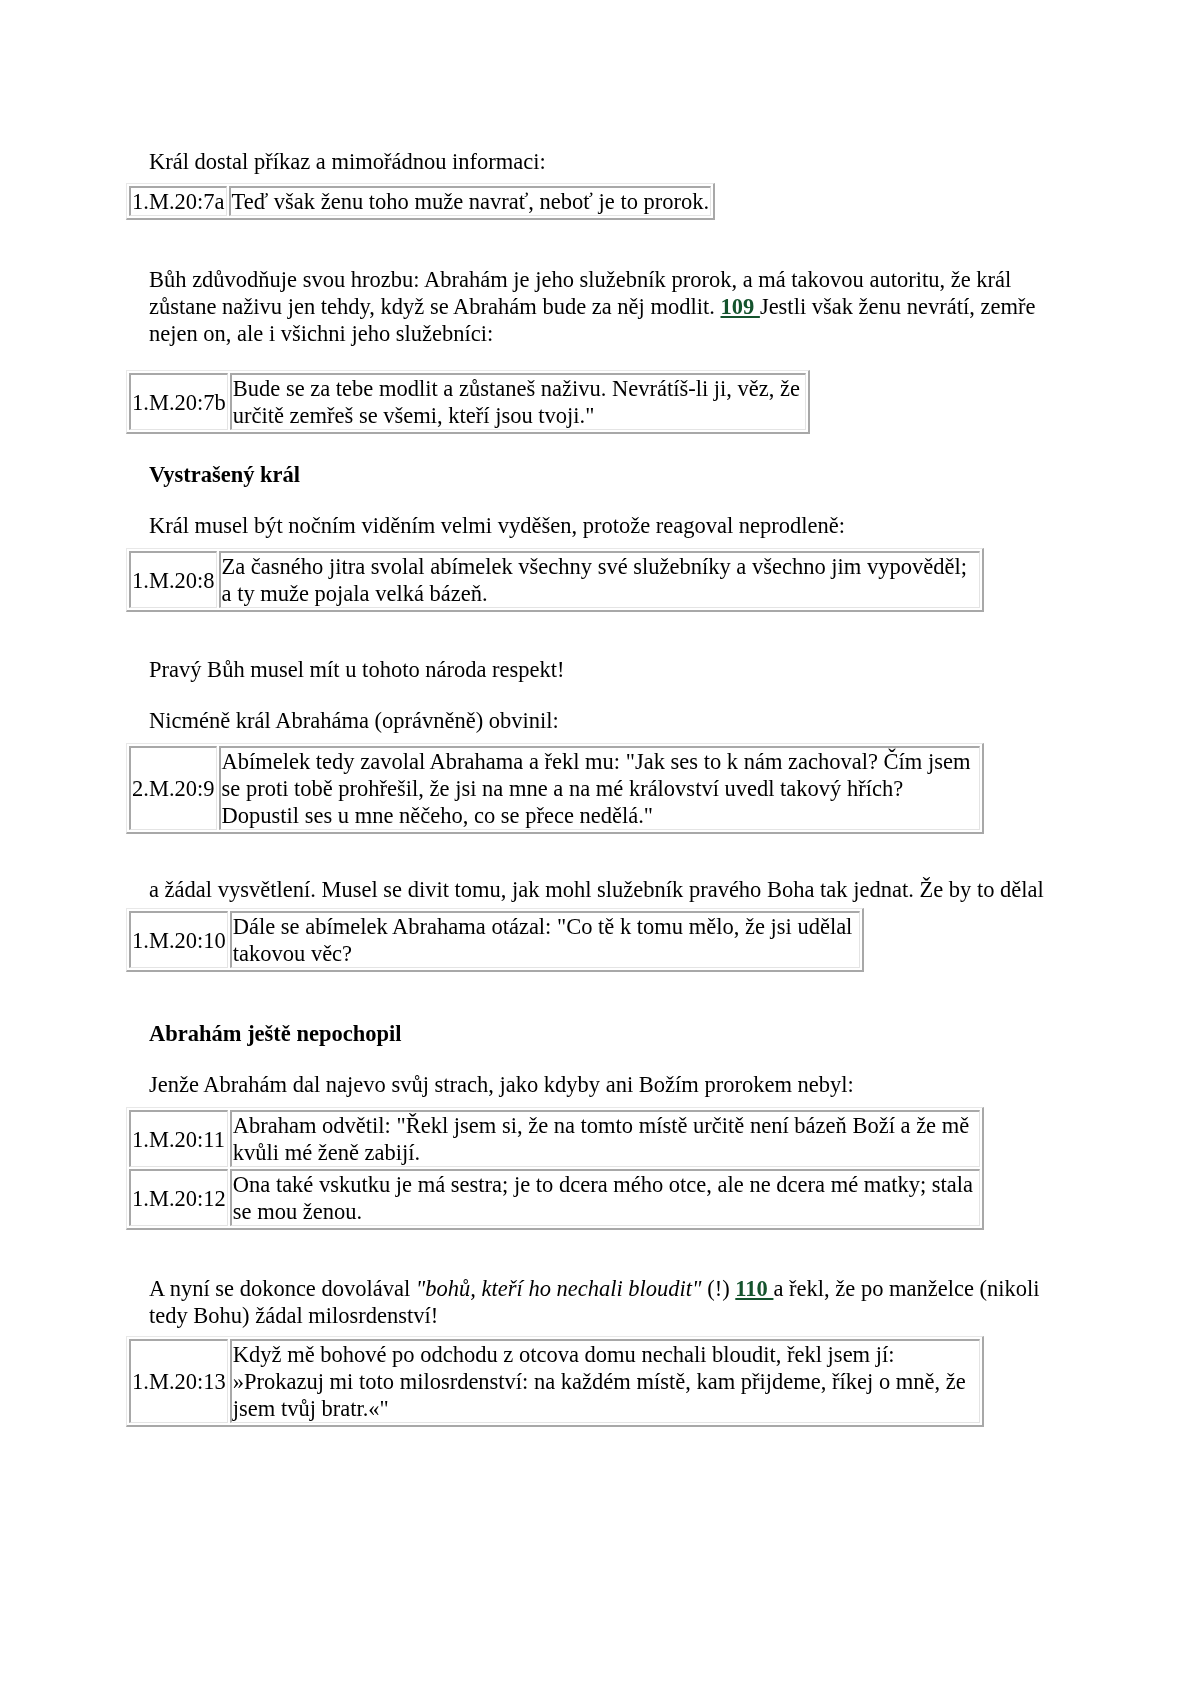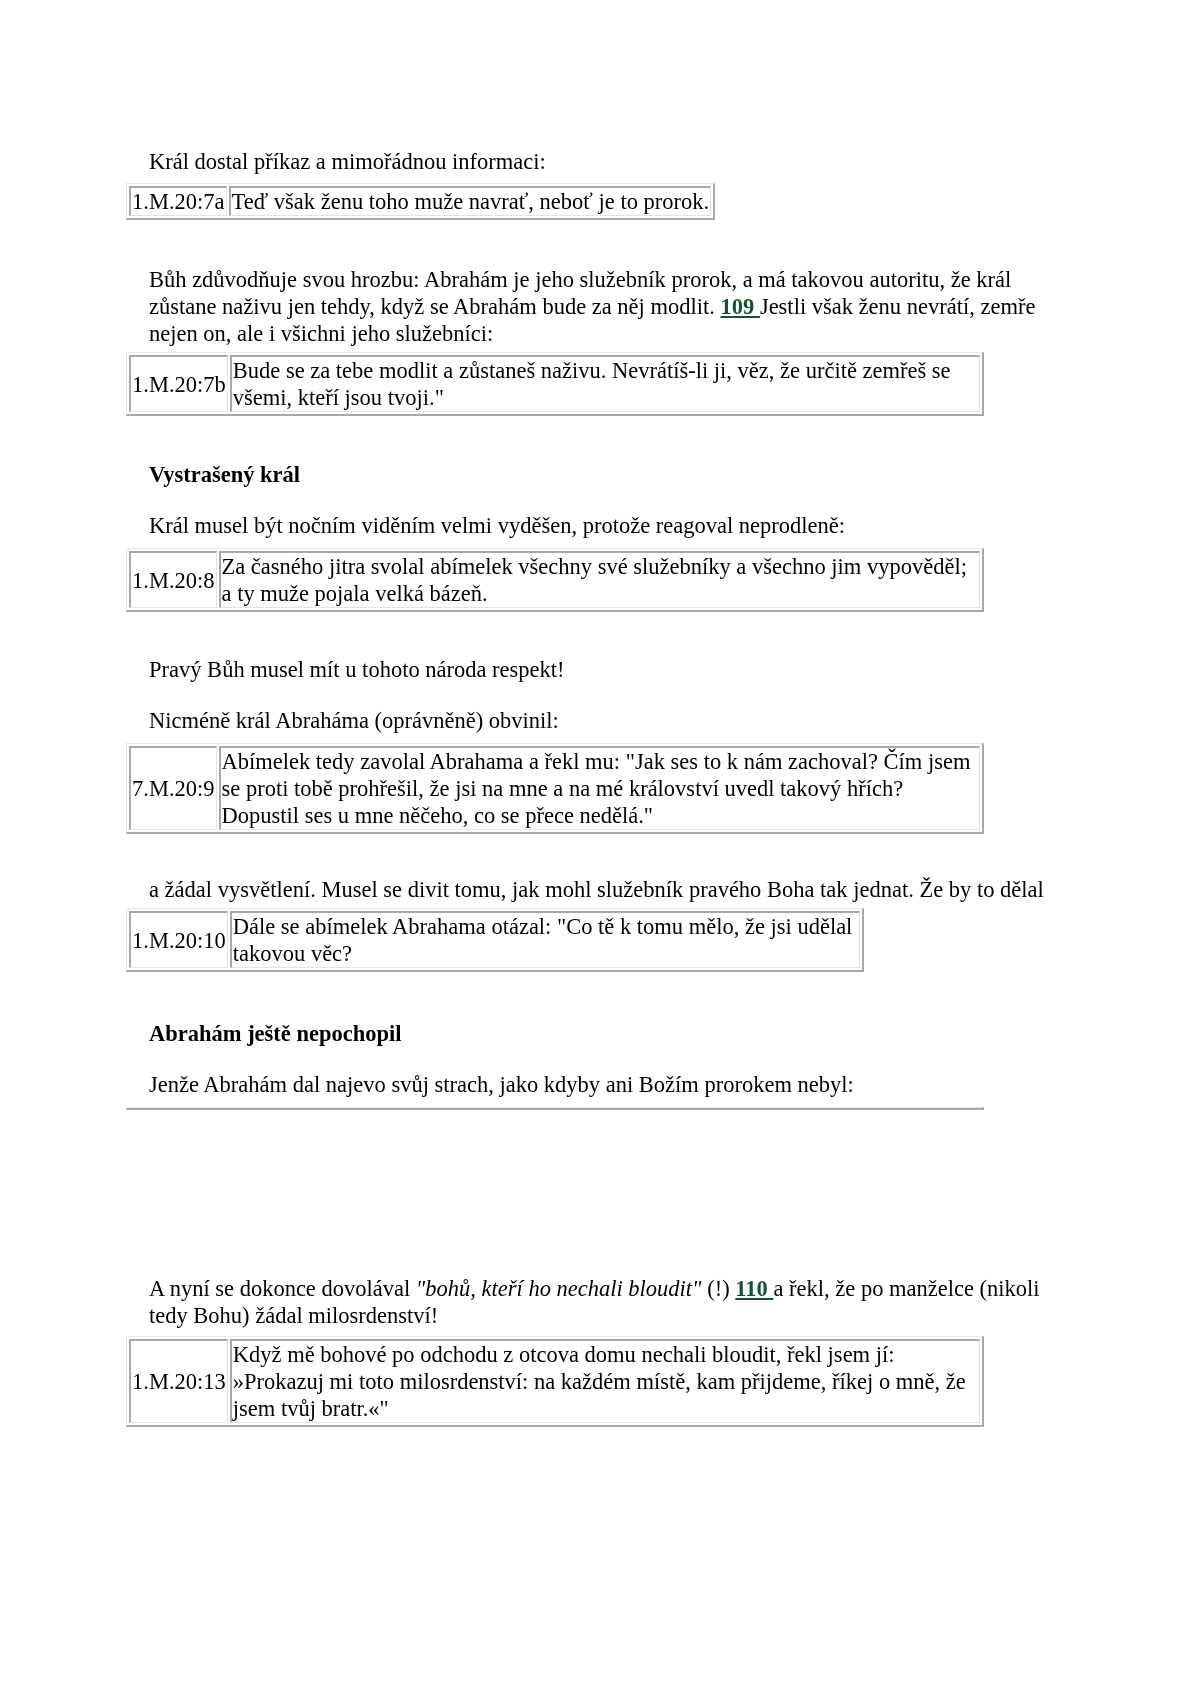--- a/index.html
+++ b/index.html
@@ -39,21 +39,21 @@
     <tbody>
         <tr>
       <td class="ref">1.M.20:7a</td>
       <td class="txt">Teď však ženu toho muže navrať, neboť je to prorok.</td>
     </tr>
   </tbody>
     </table>
 
   <p class="p" style="top:250px"><span>Bůh zdůvodňuje svou hrozbu: Abrahám je jeho služebník prorok, a má takovou autoritu, že král zůstane naživu jen tehdy, když se Abrahám bude za něj modlit. </span><a class="fn" href="#">109 </a><span>Jestli však ženu nevrátí, zemře nejen on, ale i všichni jeho služebníci:</span></p>
 
-  <table class="verse" style="top:352px; width:858px">
+  <table class="verse" style="top:370px; width:684px">
     <tbody>
         <tr>
       <td class="ref" style="width:92px">1.M.20:7b</td>
       <td class="txt">Bude se za tebe modlit a zůstaneš naživu. Nevrátíš-li ji, věz, že určitě zemřeš se všemi, kteří jsou tvoji."</td>
     </tr>
   </tbody>
     </table>
 
   <p class="p h" style="top:445px">Vystrašený král</p>
 
@@ -68,21 +68,21 @@
   </tbody>
     </table>
 
   <p class="p" style="top:640px">Pravý Bůh musel mít u tohoto národa respekt!</p>
 
   <p class="p" style="top:691px">Nicméně král Abraháma (oprávněně) obvinil:</p>
 
   <table class="verse" style="top:743px; width:858px">
     <tbody>
         <tr>
-      <td class="ref" style="width:80px">7.M.20:9</td>
+      <td class="ref" style="width:80px">2.M.20:9</td>
       <td class="txt">Abímelek tedy zavolal Abrahama a řekl mu: "Jak ses to k nám zachoval? Čím jsem se proti tobě prohřešil, že jsi na mne a na mé království uvedl takový hřích? Dopustil ses u mne něčeho, co se přece nedělá."</td>
     </tr>
   </tbody>
     </table>
 
   <p class="p" style="top:860px">a žádal vysvětlení. Musel se divit tomu, jak mohl služebník pravého Boha tak jednat. Že by to dělal na Boží příkaz?</p>
 
   <table class="verse" style="top:908px; width:738px">
     <tbody>
         <tr>
@@ -91,20 +91,28 @@
     </tr>
   </tbody>
     </table>
 
   <p class="p h" style="top:1004px">Abrahám ještě nepochopil</p>
 
   <p class="p" style="top:1055px">Jenže Abrahám dal najevo svůj strach, jako kdyby ani Božím prorokem nebyl:</p>
 
   <table class="verse" style="top:1107px; width:858px">
     <tbody>
+        <tr>
+      <td class="ref" style="width:92px">1.M.20:11</td>
+      <td class="txt">Abraham odvětil: "Řekl jsem si, že na tomto místě určitě není bázeň Boží a že mě kvůli mé ženě zabijí.</td>
+    </tr>
+    <tr>
+      <td class="ref">1.M.20:12</td>
+      <td class="txt">Ona také vskutku je má sestra; je to dcera mého otce, ale ne dcera mé matky; stala se mou ženou.</td>
+    </tr>
   </tbody>
     </table>
 
   <p class="p" style="top:1259px"><span>A nyní se dokonce dovolával </span><em class="q">"bohů, kteří ho nechali bloudit"</em><span> (!) </span><a class="fn" href="#">110 </a><span>a řekl, že po manželce (nikoli tedy Bohu) žádal milosrdenství!</span></p>
 
   <table class="verse" style="top:1336px; width:858px">
     <tbody>
         <tr>
       <td class="ref" style="width:92px">1.M.20:13</td>
       <td class="txt">Když mě bohové po odchodu z otcova domu nechali bloudit, řekl jsem jí: »Prokazuj mi toto milosrdenství: na každém místě, kam přijdeme, říkej o mně, že jsem tvůj bratr.«"</td>

